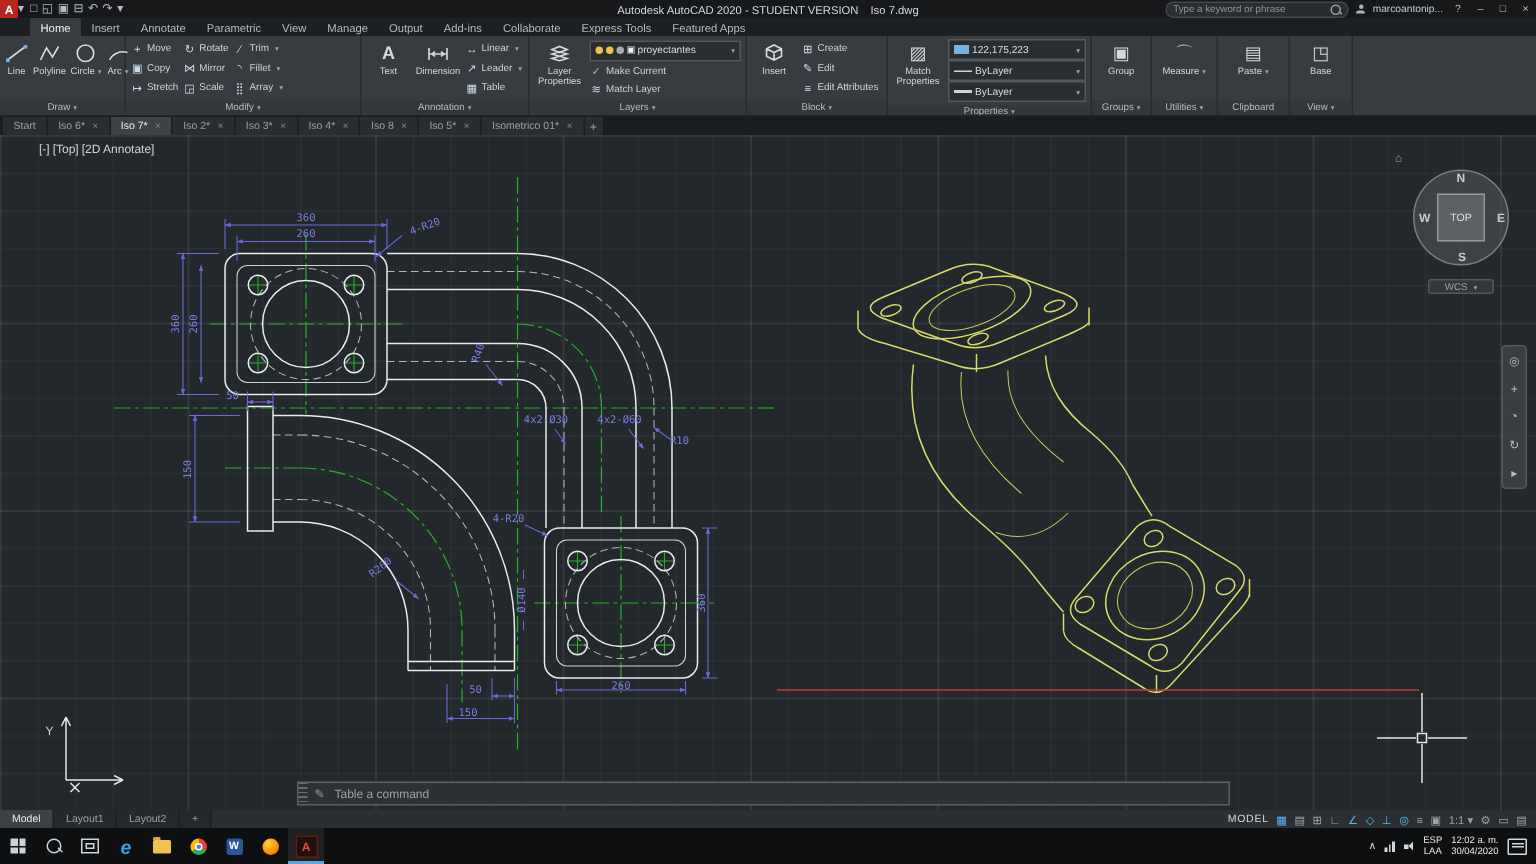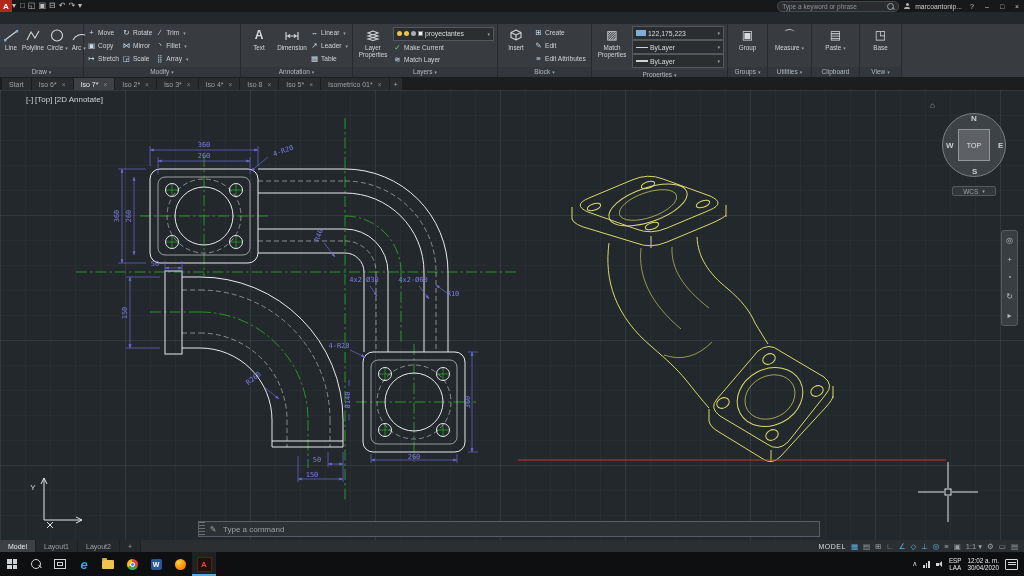--- a/index.html
+++ b/index.html
@@ -137,34 +137,50 @@
     <span class="qico">▾</span>
     <div class="qat">
         <span class="qico">□</span>
         <span class="qico">◱</span>
         <span class="qico">▣</span>
         <span class="qico">⊟</span>
         <span class="qico">↶</span>
         <span class="qico">↷</span>
         <span class="qico">▾</span>
       </div>
+    <div class="ttl">
+      <span>Autodesk AutoCAD 2020 - STUDENT VERSION</span><b>Iso 7.dwg</b>
+    </div>
     <div class="tright">
       <div class="searchpill">
         <span class="grow">Type a keyword or phrase</span>
         <span class="mag"></span>
       </div>
       <span class="person"></span>
       <span style="font-size:6.8px;color:#c9cdd1;">marcoantonip...</span>
       <span class="wbtn">?</span>
       <span class="wbtn">–</span>
       <span class="wbtn">□</span>
       <span class="wbtn">×</span>
     </div>
   </div>
 
+  <div class="tabbar">
+      <div class="rtab active">Home</div>
+      <div class="rtab">Insert</div>
+      <div class="rtab">Annotate</div>
+      <div class="rtab">Parametric</div>
+      <div class="rtab">View</div>
+      <div class="rtab">Manage</div>
+      <div class="rtab">Output</div>
+      <div class="rtab">Add-ins</div>
+      <div class="rtab">Collaborate</div>
+      <div class="rtab">Express Tools</div>
+      <div class="rtab">Featured Apps</div>
+    </div>
 
   <div class="ribbon">
 
     <div class="panel" style="width:84px">
       <div class="pbody">
         <div class="rbig">
           <span class="bigico">
               <svg width="16" height="15">
                 <path d="M2 12 L14 3"></path>
                 <rect x="1" y="11" width="2.4" height="2.4" fill="#7ab0df" stroke="none"></rect>
@@ -627,21 +643,21 @@
         <span class="nico">+</span>
         <span class="nico">◔</span>
         <span class="nico">↻</span>
         <span class="nico">▸</span>
       </div>
   </div>
 
   <div class="cmdbar">
     <div class="grip"></div>
     <span class="cmdico">✎</span>
-    <span class="cmdtxt">Type a command</span>
+    <span class="cmdtxt">Table a command</span>
   </div>
 
   <div class="statusrow">
     <div style="display:flex;height:12px;">
         <div class="ltab active">Model</div>
         <div class="ltab">Layout1</div>
         <div class="ltab">Layout2</div>
         <div class="ltab">+</div>
       </div>
     <div class="sright">

